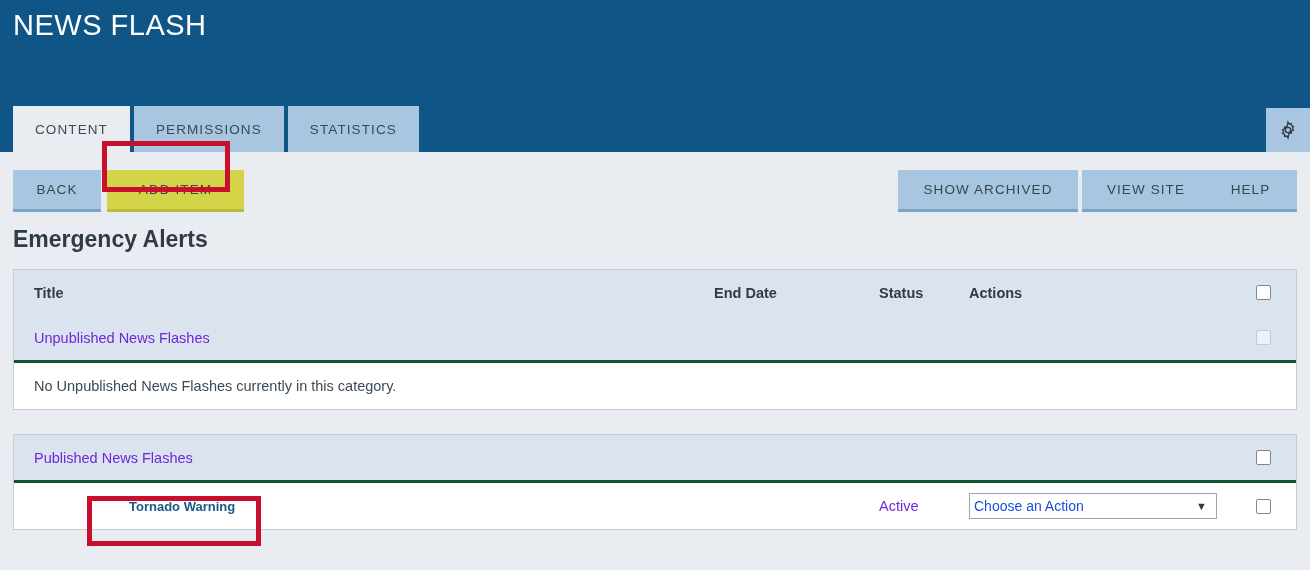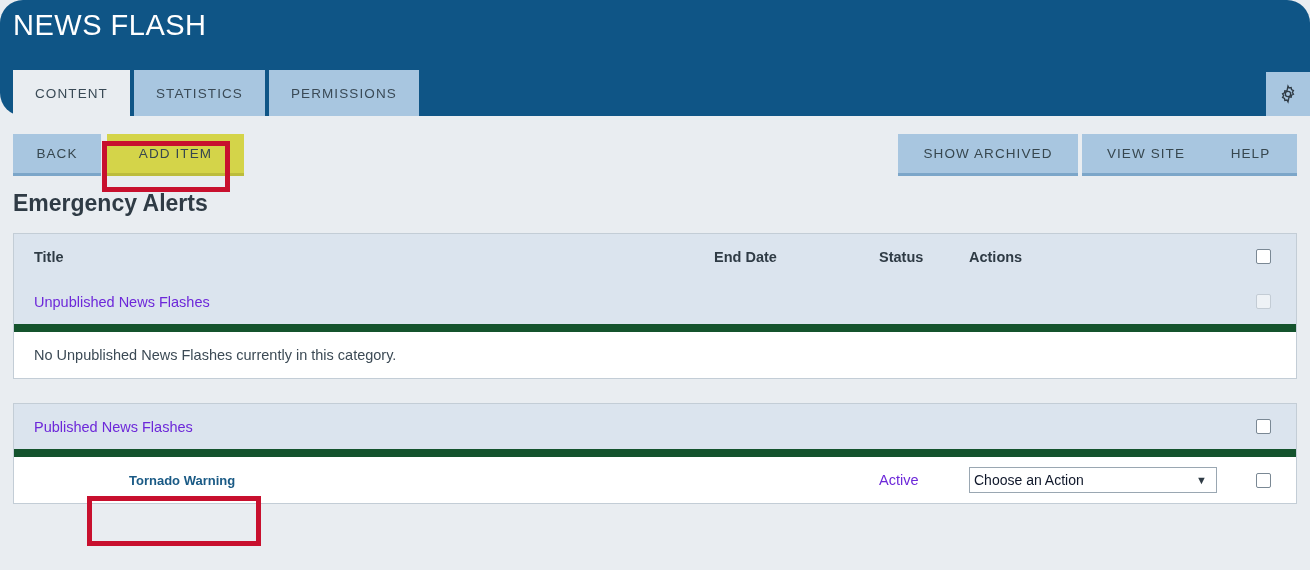--- a/index.html
+++ b/index.html
@@ -10,23 +10,22 @@
   }
   body {
     font-family: "Liberation Sans", sans-serif;
     background: #e9edf1;
     color: #333;
   }
 
   
   .app-header {
     background: #0f5586;
-    height: 116px;
+    height: 152px;
     position: relative;
-    border-radius: 23px;
   }
   .app-title {
     position: absolute;
     left: 13px;
     top: 9px;
     font-size: 29px;
     letter-spacing: 0.5px;
     color: #ffffff;
     font-weight: 400;
   }
@@ -176,21 +175,21 @@
     cursor: pointer;
     display: block;
   }
   .checkbox.disabled {
     border-color: #c3ccd5;
     background: #eef2f6;
     cursor: default;
   }
 
   .body-rows {
-    border-top: 8px solid #14532d;
+    border-top: 3px solid #14532d;
     background: #ffffff;
   }
   .body-rows .trow { height: 46px; }
   .empty-msg {
     font-size: 14.5px;
     color: #3c4a55;
     padding-left: 20px;
   }
 
   .link-title {
@@ -200,21 +199,21 @@
     text-decoration: none;
     cursor: pointer;
     padding-left: 95px;
   }
 
   .action-select {
     width: 248px;
     height: 26px;
     font-size: 14px;
     font-family: inherit;
-    color: #0f172a;
+    color: #1d4ed8;
     border: 1px solid #9aa7b2;
     background: #ffffff;
     padding: 0 4px;
     cursor: pointer;
     -webkit-appearance: none;
     appearance: none;
   }
   .select-wrap { position: relative; width: 248px; }
   .select-chevron {
     position: absolute;
@@ -226,22 +225,22 @@
   }
 </style>
 </head>
 <body>
 
 <div class="app-header">
   <div class="app-title">NEWS FLASH</div>
 
   <div class="tab-strip">
     <button class="tab active">CONTENT</button>
+    <button class="tab">PERMISSIONS</button>
     <button class="tab">STATISTICS</button>
-    <button class="tab">PERMISSIONS</button>
   </div>
 
   <button class="gear-button">
     <span>
       <svg width="20" height="20" viewBox="0 0 24 24" fill="none" stroke="#2f3b45" stroke-width="1.6">
         <circle cx="12" cy="12" r="3.2"></circle>
         <path d="M12 2.6l1.3 2.2 2.5-.5.4 2.5 2.3 1.1-1.3 2.2 1.3 2.2-2.3 1.1-.4 2.5-2.5-.5L12 21.4l-1.3-2.2-2.5.5-.4-2.5-2.3-1.1 1.3-2.2-1.3-2.2 2.3-1.1.4-2.5 2.5.5z"></path>
       </svg>
     </span>
   </button>

